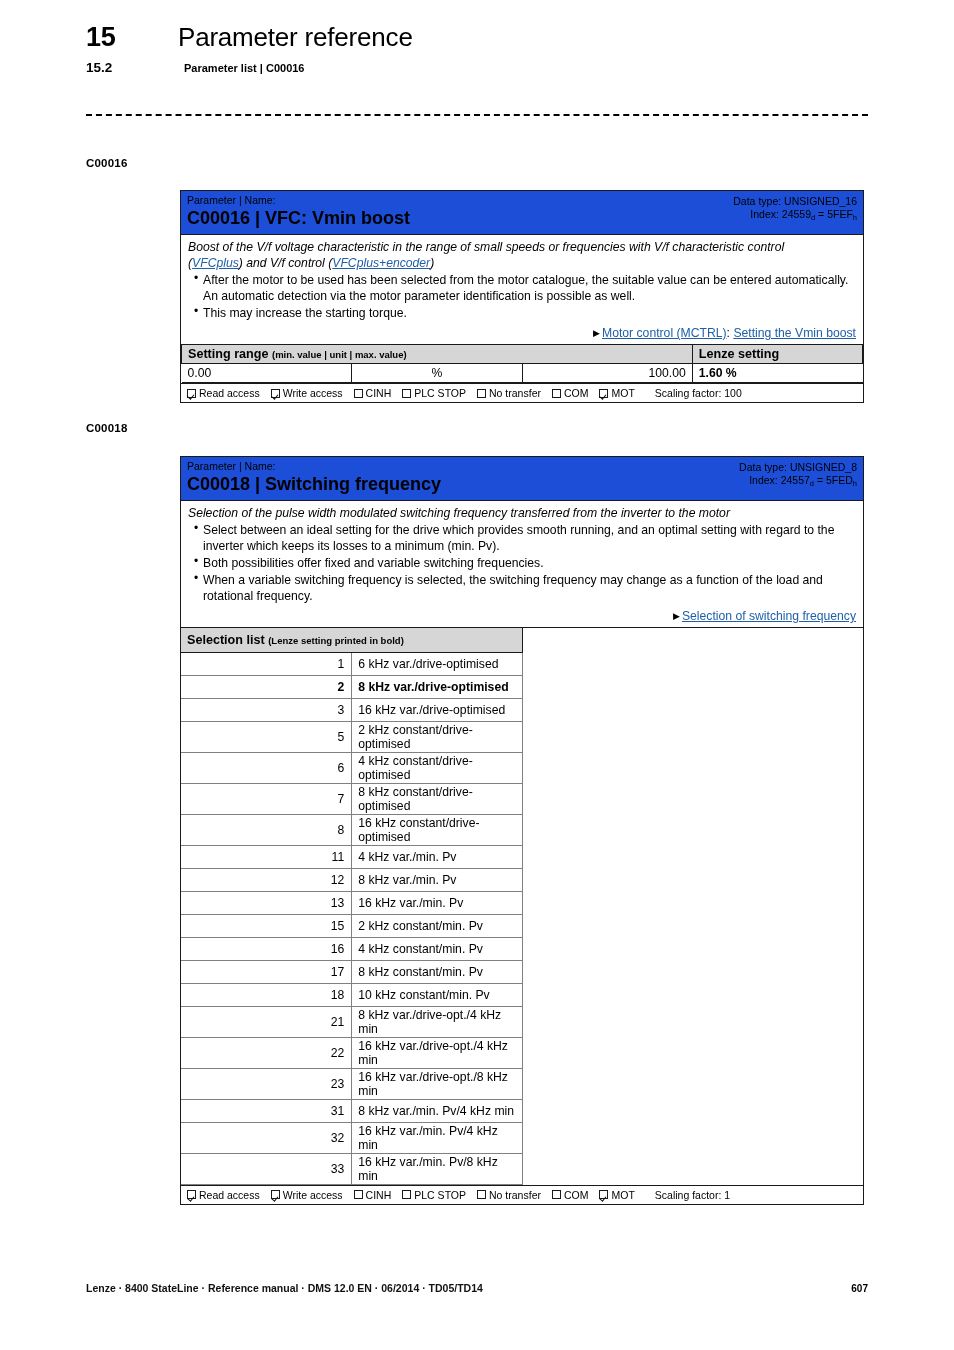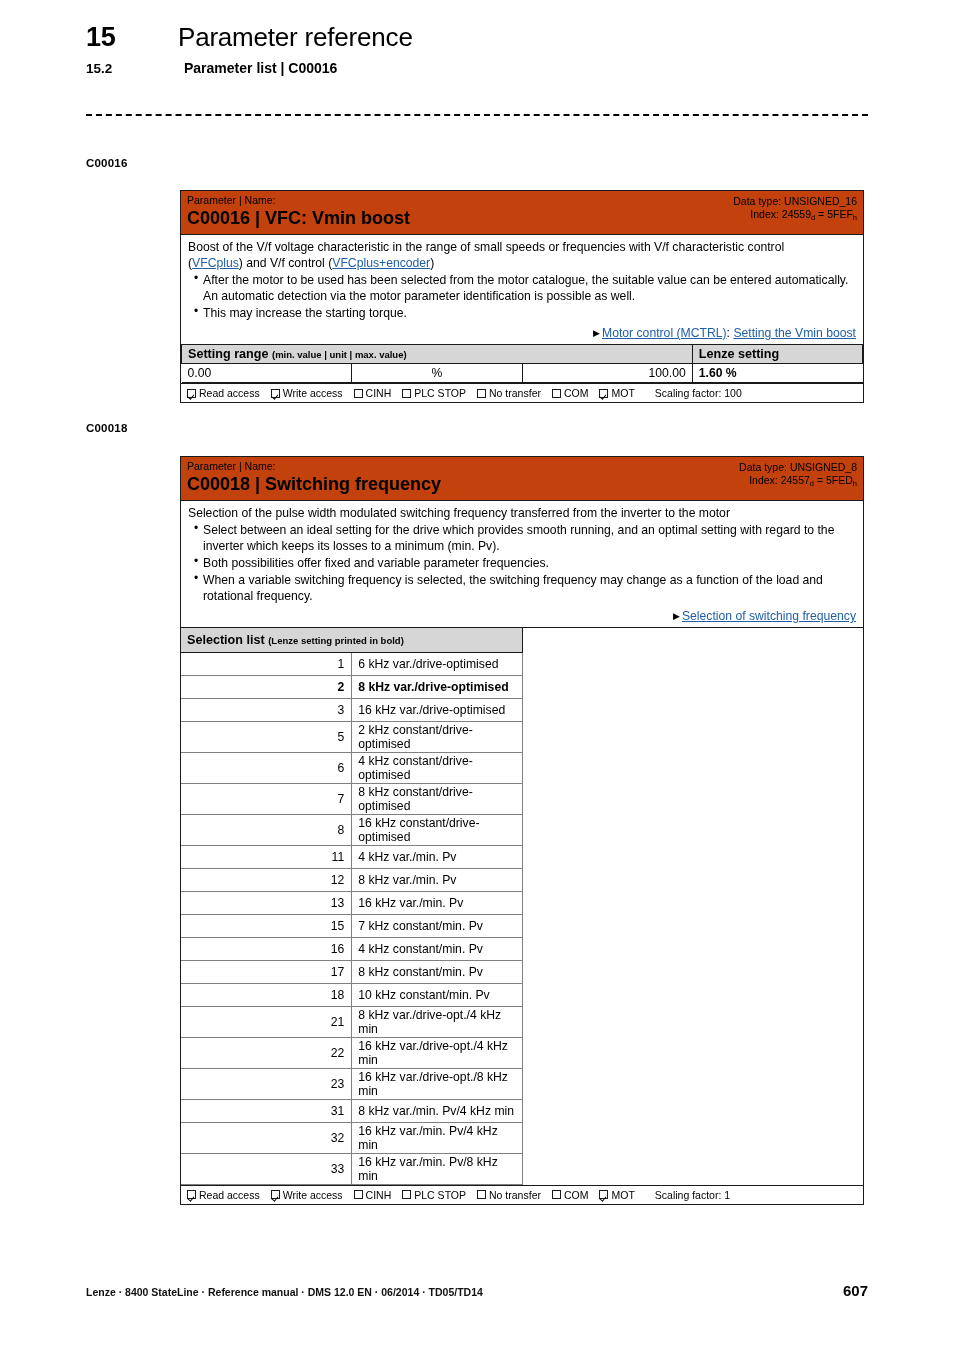--- a/index.html
+++ b/index.html
@@ -49,21 +49,21 @@
     display: flex;
     align-items: baseline;
     margin-top: 7px;
   }
   .hdr-sub-num {
     font-size: 13.5px;
     font-weight: bold;
     width: 92px;
   }
   .hdr-sub-title {
-    font-size: 14px;
+    font-size: 11px;
     font-weight: bold;
     padding-left: 6px;
   }
   .dashed-rule {
     position: absolute;
     left: 86px;
     top: 114px;
     width: 782px;
     height: 0;
     border-top: 2px dashed #000000;
@@ -86,21 +86,21 @@
     left: 180px;
     width: 684px;
     border: 1px solid #1a1a1a;
     box-sizing: border-box;
     background: #ffffff;
   }
   #block-c00016 { top: 190px; }
   #block-c00018 { top: 456px; }
 
   .pb-head {
-    background: #c2410c;
+    background: #1d4ed8;
     padding: 3px 6px 4px 6px;
     display: flex;
     justify-content: space-between;
     align-items: flex-start;
     border-bottom: 1px solid #1a1a1a;
     gap: 47px;
   }
   .pb-head-left { line-height: 1.22; }
   .pb-head-right {
     text-align: right;
@@ -123,21 +123,21 @@
     font-size: 10.5px;
   }
   sub { font-size: 7.5px; vertical-align: baseline; position: relative; top: 2px; }
 
   
   .pb-desc {
     padding: 4px 7px 3px 7px;
     font-size: 12.2px;
     line-height: 1.32;
   }
-  .pb-desc p { margin: 0; }
+  .pb-desc p { margin: 0; font-style: italic; }
   .bullets {
     margin: 1px 0 0 0;
     padding: 0;
     list-style: none;
   }
   .bullets li {
     position: relative;
     padding-left: 15px;
     margin-top: 1px;
     line-height: 1.32;
@@ -290,21 +290,21 @@
     display: flex;
     justify-content: space-between;
     align-items: baseline;
   }
   .footer-text {
     font-size: 10.5px;
     font-weight: bold;
     color: #111;
   }
   .footer-page {
-    font-size: 15px;
+    font-size: 10px;
     font-weight: bold;
   }
 </style>
 </head>
 <body>
 
 <div class="page">
 
   <div class="hdr">
     <div class="hdr-row1">
@@ -401,21 +401,21 @@
       <div class="pb-head-right">
         <div class="pb-head-dt">Data type: UNSIGNED_8</div>
         <div class="pb-head-idx"><span>Index: 24557</span><sub>d</sub><span> = 5FED</span><sub>h</sub></div>
       </div>
     </div>
 
     <div class="pb-desc">
       <p>Selection of the pulse width modulated switching frequency transferred from the inverter to the motor</p>
       <ul class="bullets">
         <li>Select between an ideal setting for the drive which provides smooth running, and an optimal setting with regard to the inverter which keeps its losses to a minimum (min. Pv).</li>
-        <li>Both possibilities offer fixed and variable parameter frequencies.</li>
+        <li>Both possibilities offer fixed and variable switching frequencies.</li>
         <li>When a variable switching frequency is selected, the switching frequency may change as a function of the load and rotational frequency.</li>
       </ul>
       <div class="xref-line"><span class="tri">▶</span><a class="xref" href="#">Selection of switching frequency</a></div>
     </div>
 
     <div class="sel-wrap">
       <table class="sel-table">
         <tbody>
             <tr>
           <th colspan="2"><span>Selection list </span><span class="paren">(Lenze setting printed in bold)</span></th>
@@ -455,21 +455,21 @@
         <tr>
               <td class="code">12</td>
               <td class="text">8 kHz var./min. Pv</td>
             </tr>
         <tr>
               <td class="code">13</td>
               <td class="text">16 kHz var./min. Pv</td>
             </tr>
         <tr>
               <td class="code">15</td>
-              <td class="text">7 kHz constant/min. Pv</td>
+              <td class="text">2 kHz constant/min. Pv</td>
             </tr>
         <tr>
               <td class="code">16</td>
               <td class="text">4 kHz constant/min. Pv</td>
             </tr>
         <tr>
               <td class="code">17</td>
               <td class="text">8 kHz constant/min. Pv</td>
             </tr>
         <tr>

